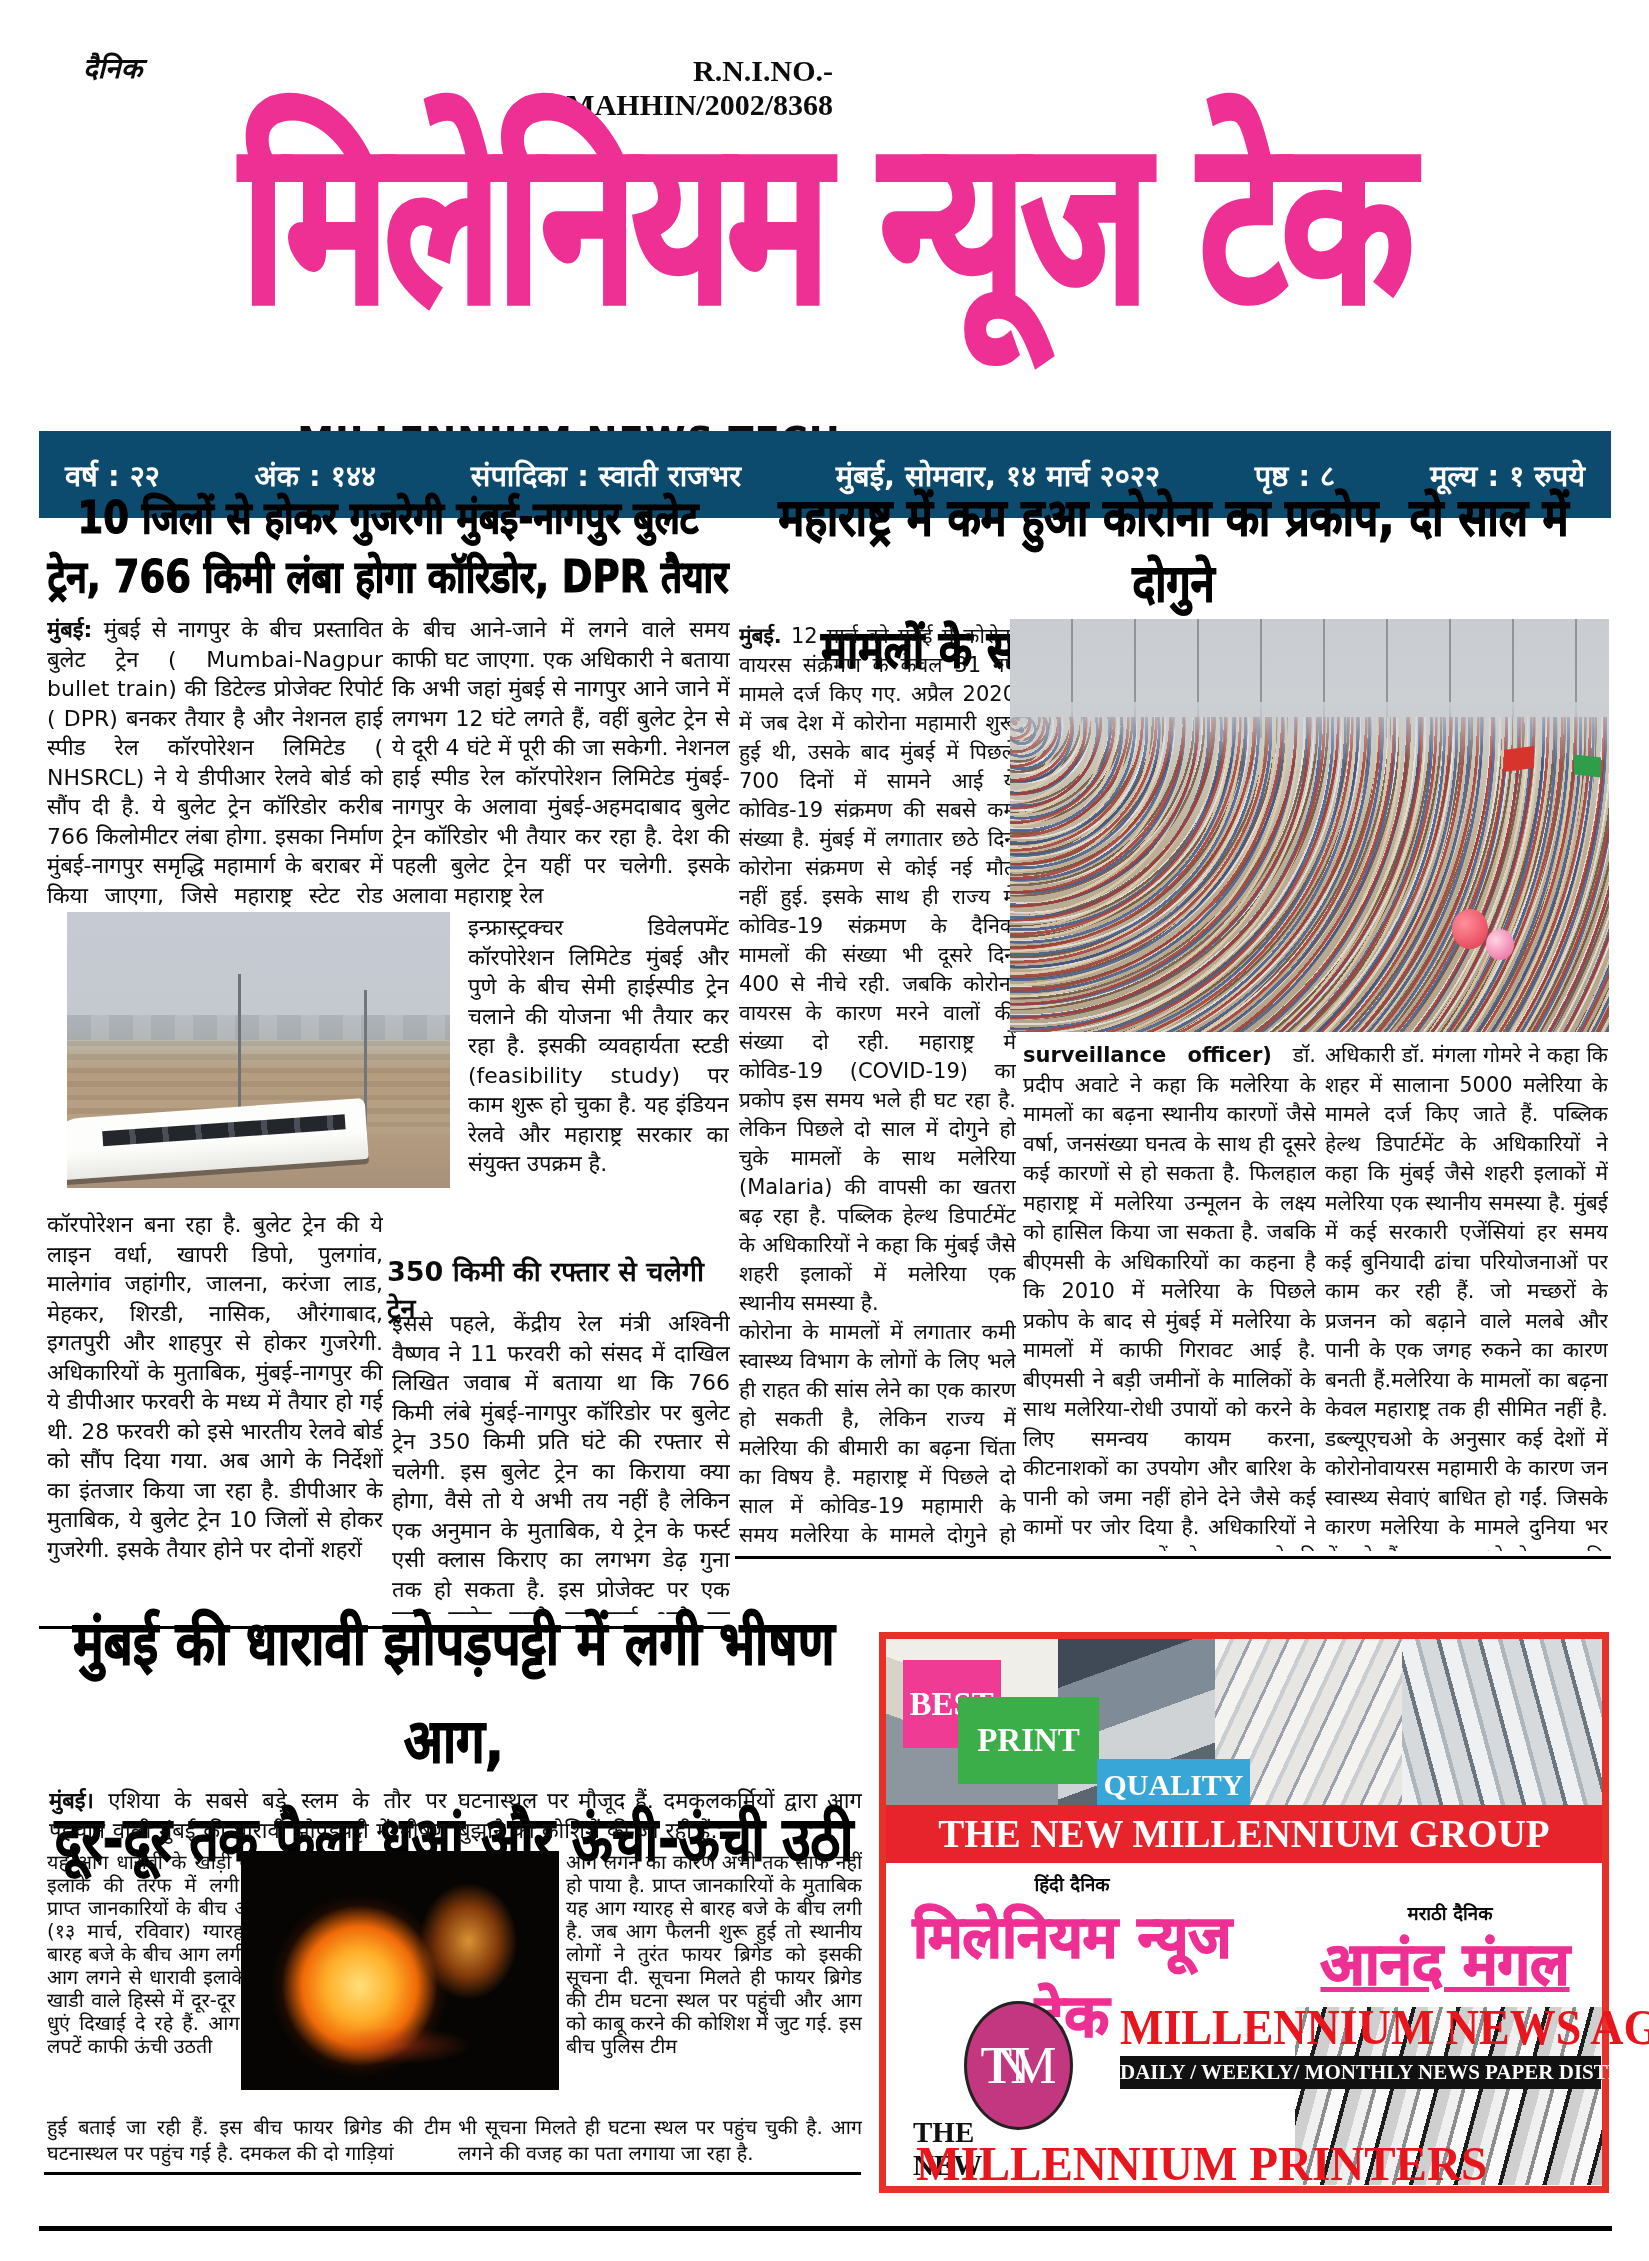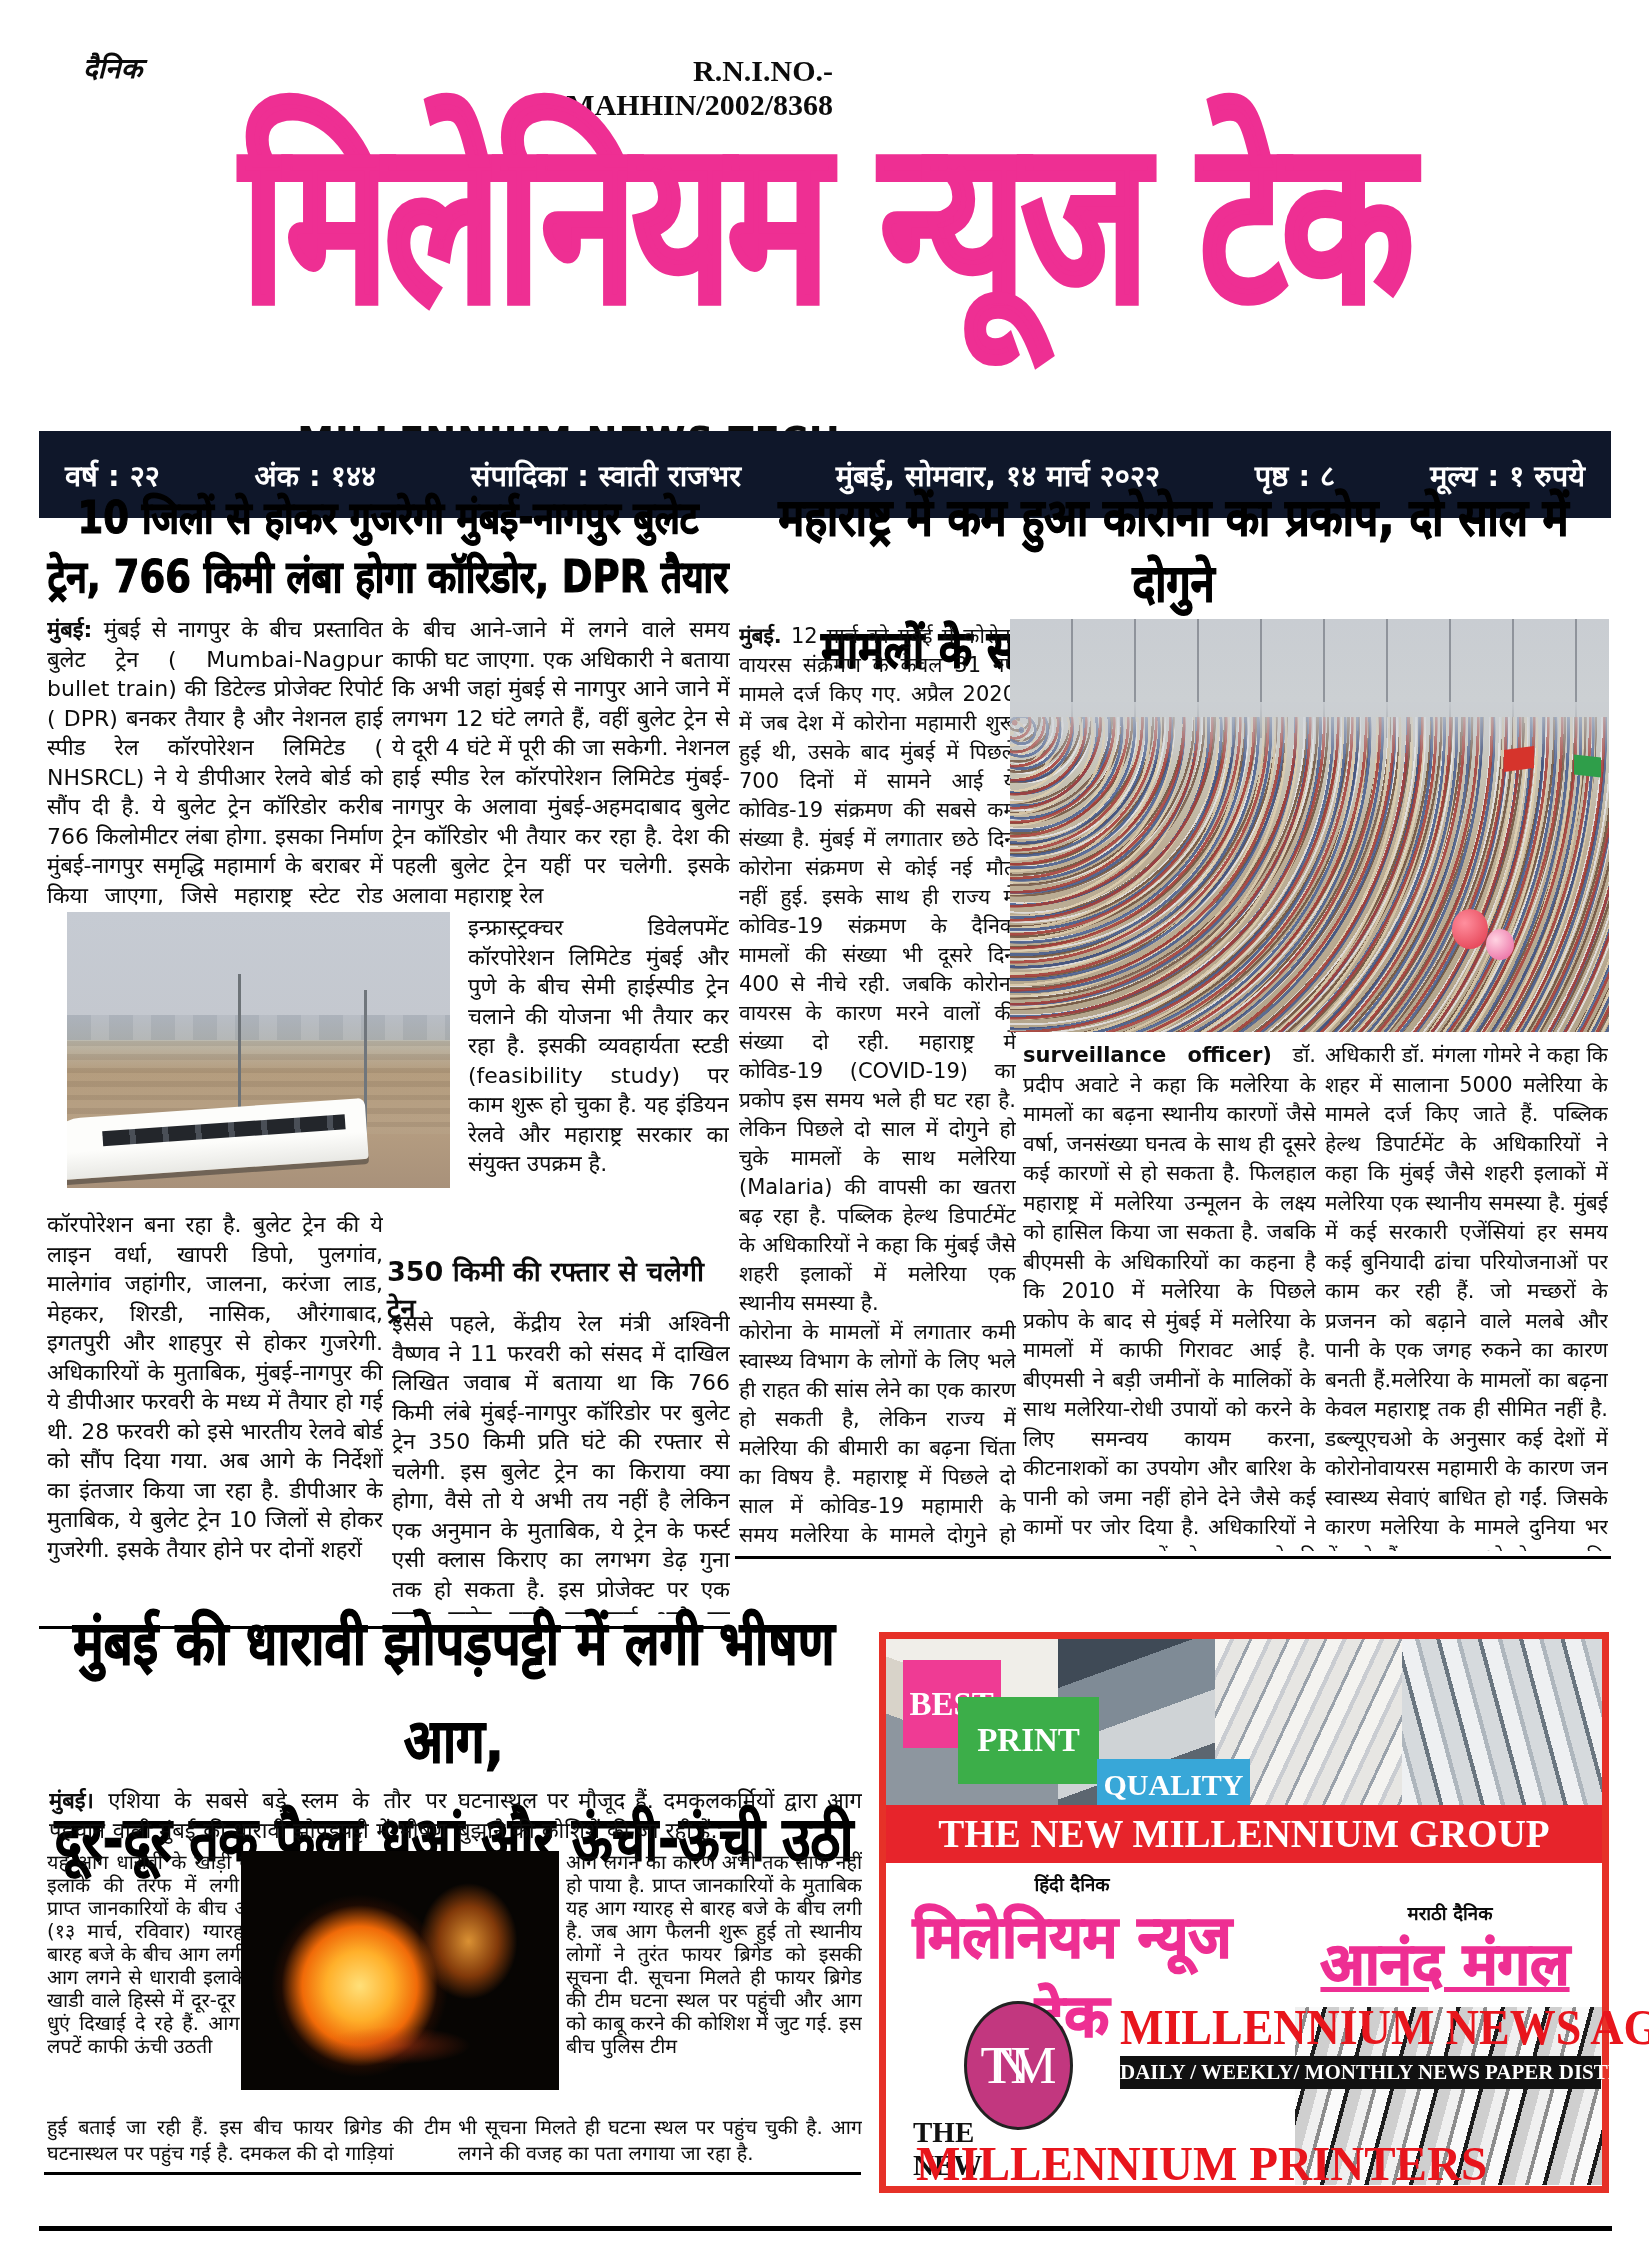--- a/index.html
+++ b/index.html
@@ -23,21 +23,21 @@
 </head>
 <body>
 
 <div class="page">
 
   <div class="abs b" style="left:83px;top:48px;font-size:28px;font-style:italic;">दैनिक</div>
   <div class="abs b serif center" style="left:440px;top:54px;width:393px;font-size:30px;text-align:right;">R.N.I.NO.-MAHHIN/2002/8368</div>
   <div class="abs masthead center" style="left:31px;top:110px;width:1588px;font-size:173px;line-height:1;">मिलेनियम न्यूज टेक</div>
   <div class="abs b center" style="left:274px;top:371px;width:590px;font-size:37px;letter-spacing:1px;margin-top:48px;">MILLENNIUM NEWS TECH</div>
 
-  <div class="abs" style="left:39px;top:431px;width:1572px;height:87px;background:#0f172a;color:#fff;display:flex;align-items:center;justify-content:space-between;padding:0 26px;box-sizing:border-box;font-size:29px;font-weight:bold;">
+  <div class="abs" style="left:39px;top:431px;width:1572px;height:87px;background:#0c4a6e;color:#fff;display:flex;align-items:center;justify-content:space-between;padding:0 26px;box-sizing:border-box;font-size:29px;font-weight:bold;">
     <span>वर्ष : २२</span>
     <span>अंक : १४४</span>
     <span>संपादिका : स्वाती राजभर</span>
     <span>मुंबई, सोमवार, १४ मार्च २०२२</span>
     <span>पृष्ठ : ८</span>
     <span>मूल्य : १ रुपये</span>
   </div>
 
   <div class="abs headline center stretch" style="left:44px;top:489px;width:688px;font-size:37px;line-height:50px;">
     <div>10 जिलों से होकर गुजरेगी मुंबई-नागपुर बुलेट</div>

